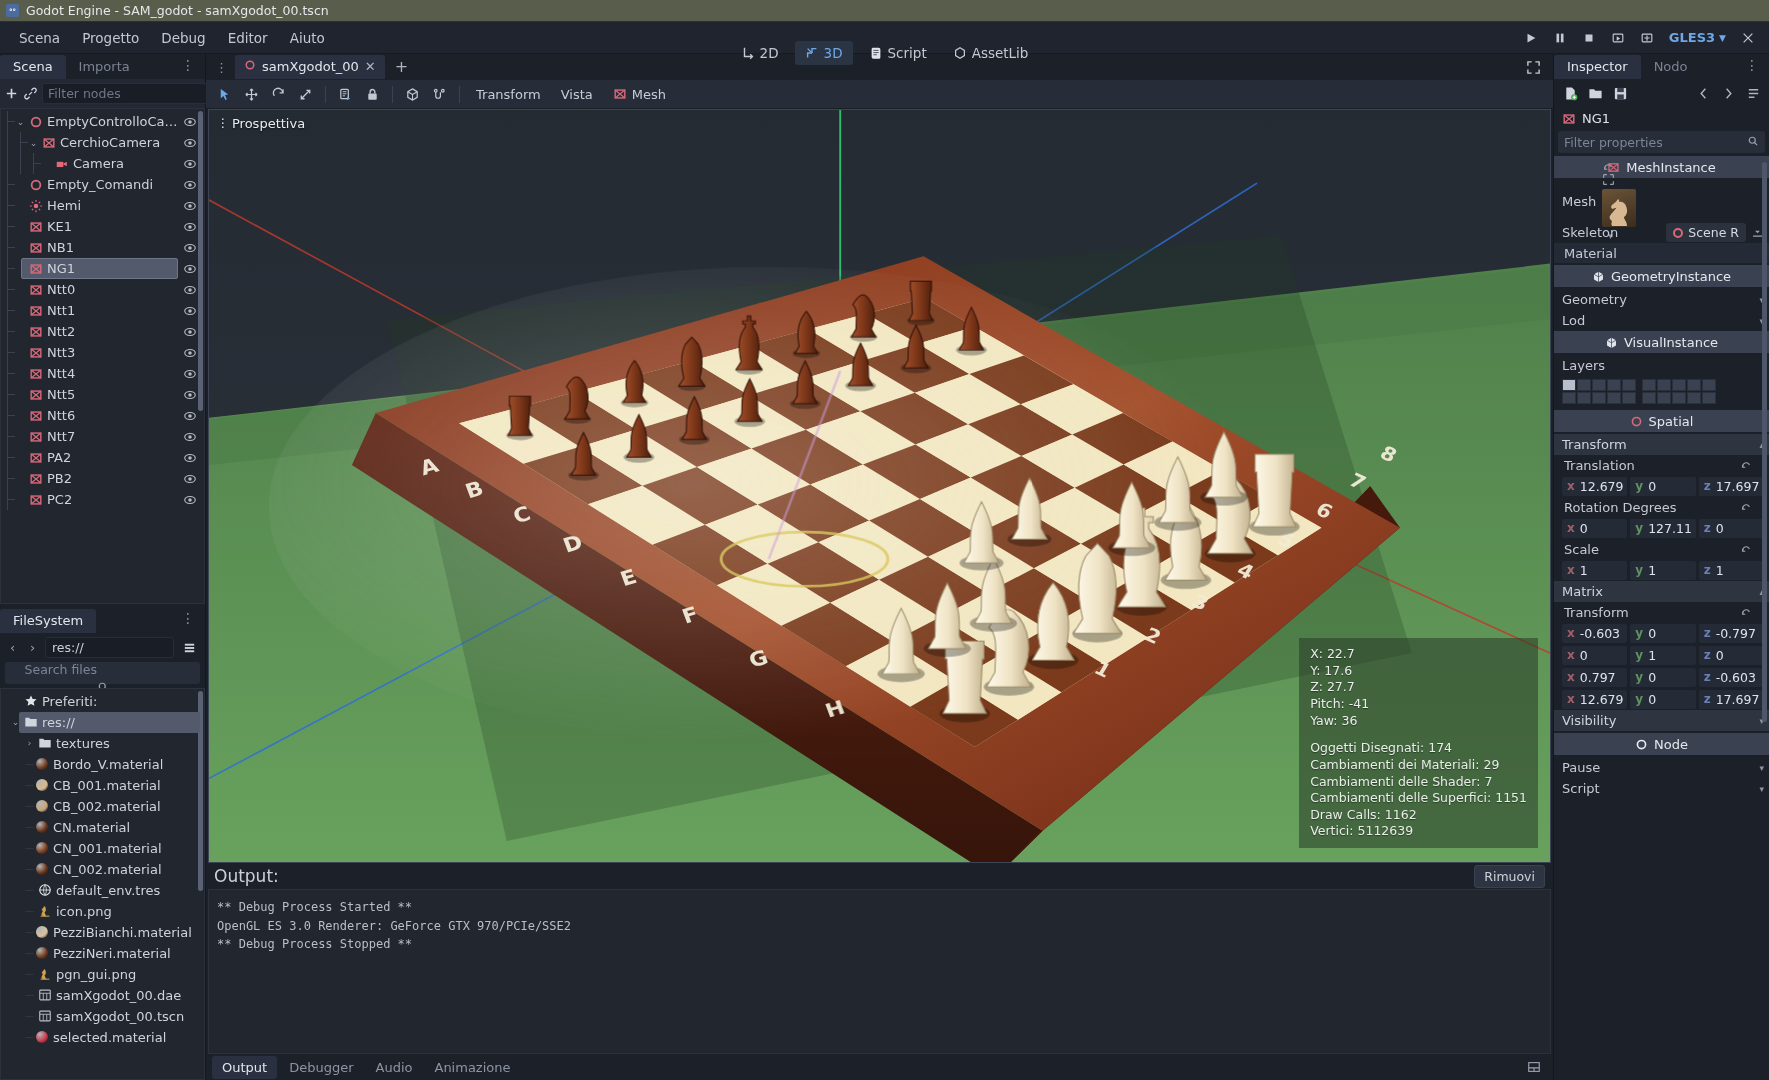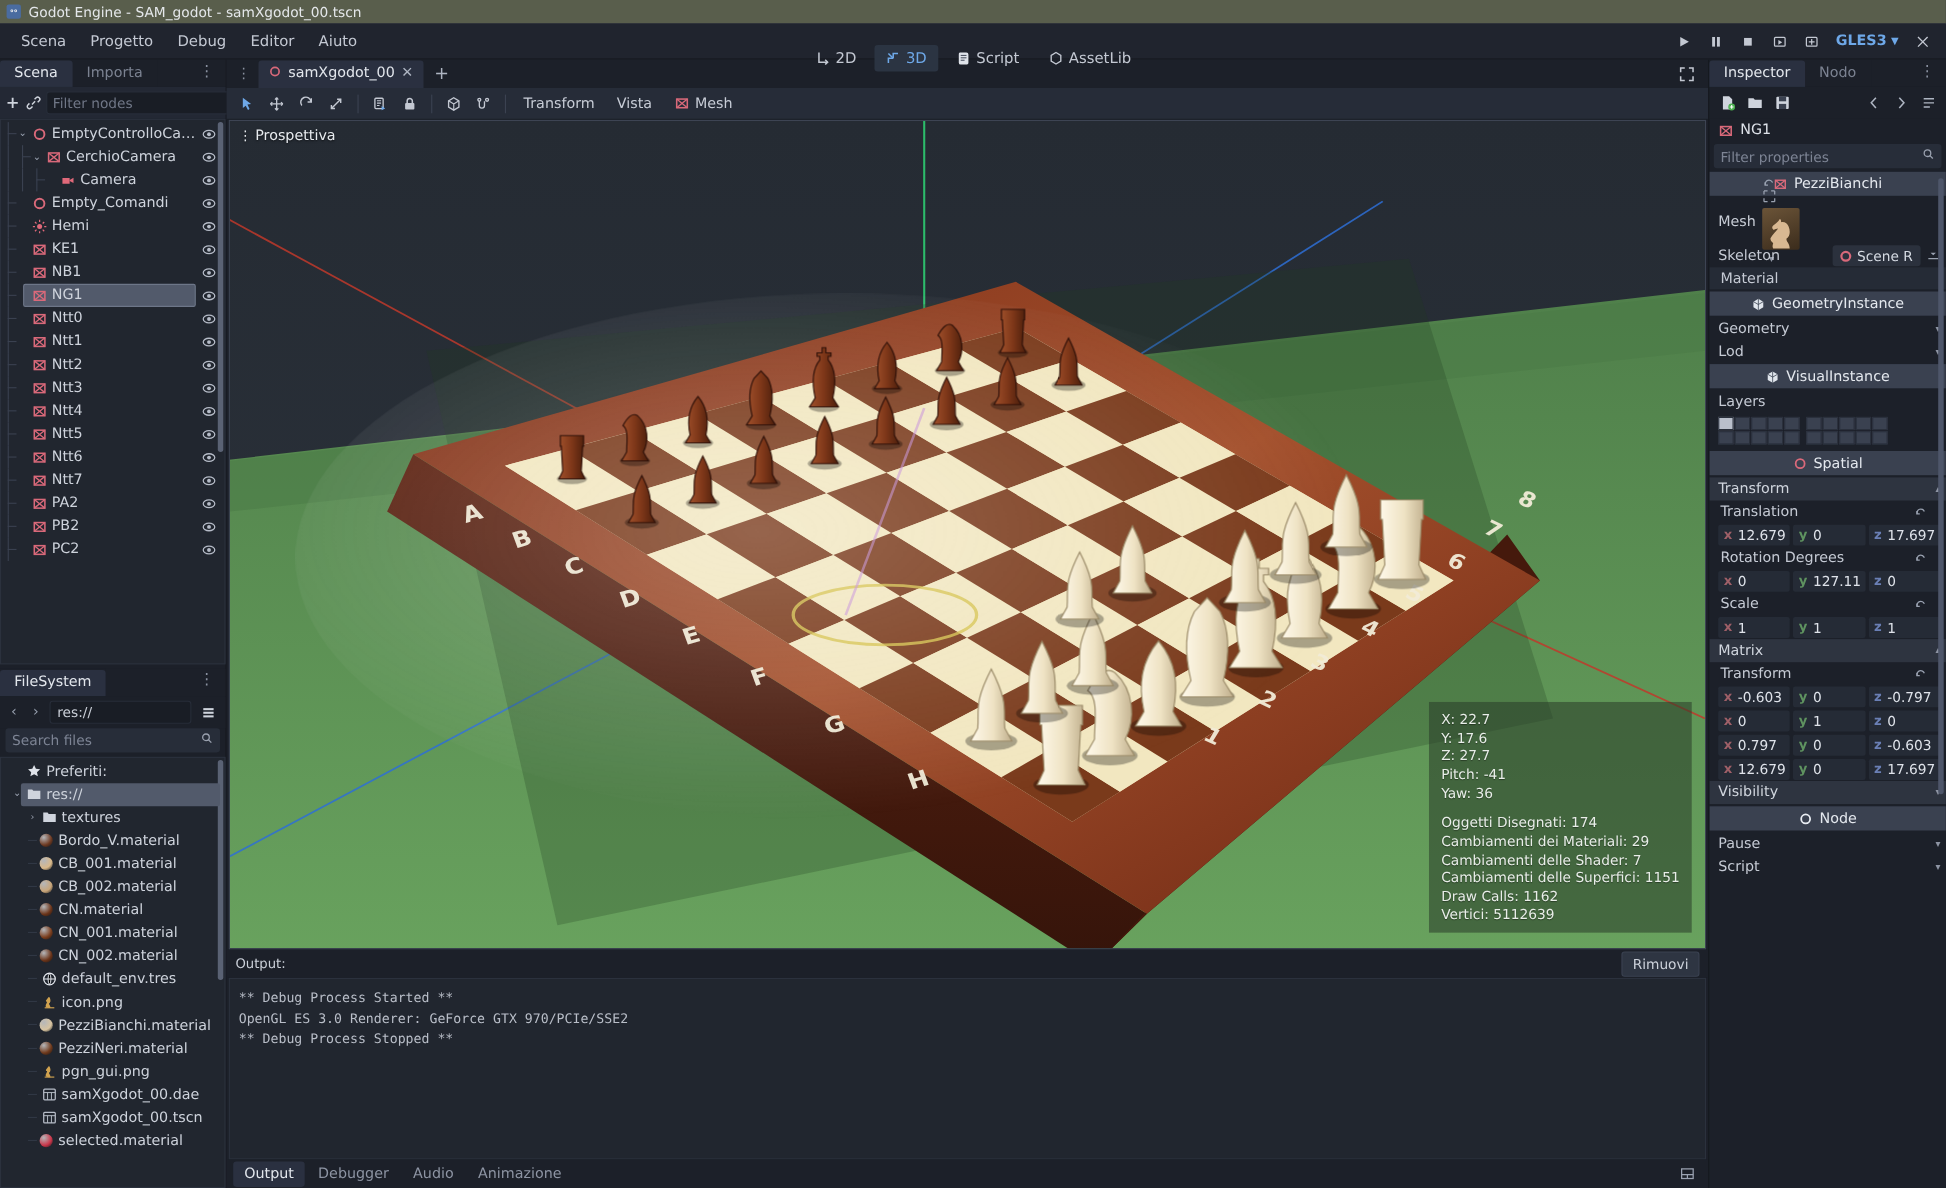--- a/index.html
+++ b/index.html
@@ -134,21 +134,21 @@
   .fs-path{
     display:flex; align-items:center; gap:5px; padding:4px 5px; background:#1c2029;
   }
   .arrbtn{ width:15px;height:18px;display:flex;align-items:center;justify-content:center;color:#98a0af;font-size:13px;}
   .pathbox{
     flex:1 1 auto;height:21px;background:#191d25;border:1px solid #272d39;border-radius:3px;
     display:flex;align-items:center;padding:0 6px;color:#cbd0d9;font-size:12.5px;
   }
   .fs-search{
     display:flex;align-items:center;gap:4px;margin:0 5px 4px;height:22px;
-    background:#272d39;border-radius:3px;padding:0 6px;
+    background:#272d39;border-radius:3px;padding:0 6px;flex-direction:column;
   }
   .fs-search input{
     flex:1 1 auto;background:transparent;border:none;outline:none;color:#c5cad4;font-size:12.5px;
     font-family:"DejaVu Sans",sans-serif;
   }
   .fs-search input::placeholder{ color:#7d8494; }
   .fs-list{
     flex:1 1 auto; background:#21262f; border:1px solid #2b313d; overflow:hidden; position:relative;
   }
   .frow{
@@ -202,21 +202,21 @@
     padding:8px 11px; font-size:12.5px; line-height:1.33; color:#e9eee9; z-index:6;
     text-shadow:0 1px 1px rgba(0,0,0,.4);
   }
   .stats .gap{ height:11px; }
 
   
   .outputpanel{ flex:0 0 auto; background:#1c2029; display:flex; flex-direction:column; }
   .out-head{
     display:flex;align-items:center;height:26px;padding:0 8px;background:#1c2029;
   }
-  .out-title{ font-size:12px;color:#cbd0d9; }
+  .out-title{ font-size:17px;color:#cbd0d9; }
   .rimuovi{
     margin-left:auto;background:#2e3542;border:1px solid #3a4251;border-radius:3px;
     padding:3px 9px;font-size:12.5px;color:#cdd2db;
   }
   .out-body{
     height:165px;background:#21262f;border:1px solid #2b313d;margin:0 2px;
     padding:8px 8px;font-family:"DejaVu Sans Mono",monospace;font-size:12px;color:#b9bec8;line-height:1.55;
     overflow:hidden;
   }
   .out-tabs{
@@ -1446,21 +1446,21 @@
 
       <div class="insp-body" style="position:relative;">
 
         <div class="cat">
           <span>
             <svg viewBox="0 0 16 16">
                 <rect x="2.5" y="3.5" width="11" height="9" fill="none" stroke="#d9697a" stroke-width="1.6"></rect>
                 <path d="M2.5 3.5l11 9M13.5 3.5l-11 9" stroke="#d9697a" stroke-width="1.4"></path>
               </svg>
             </span>
-          <span>PezziBianchi</span>
+          <span>MeshInstance</span>
         </div>
 
         <div class="meshrow">
           <span class="pname">Mesh</span>
           <span class="pval">
             <span class="revert">
               <svg viewBox="0 0 16 16" fill="none" stroke="#9aa2b1" stroke-width="1.5">
                   <path d="M12.5 8A4.5 4.5 0 104 11"></path>
                   <path d="M3.5 7.5V11H7"></path>
                 </svg></span>

